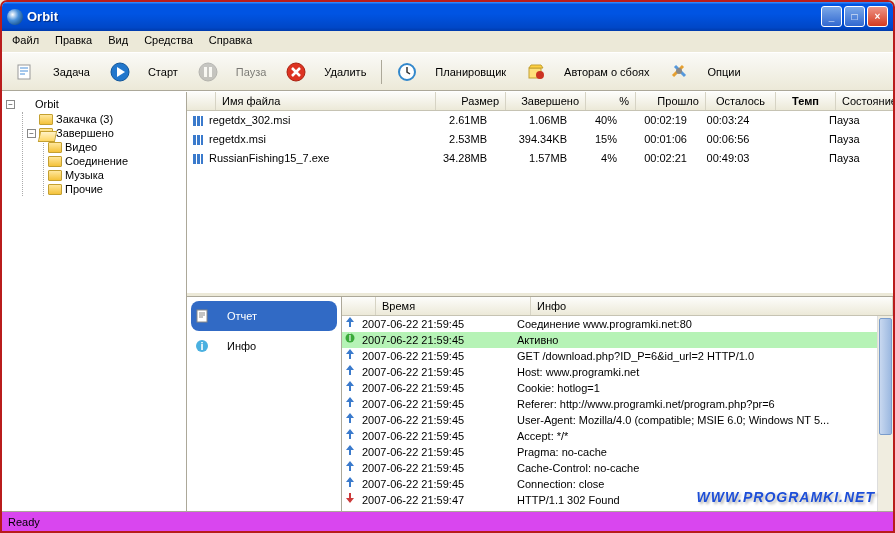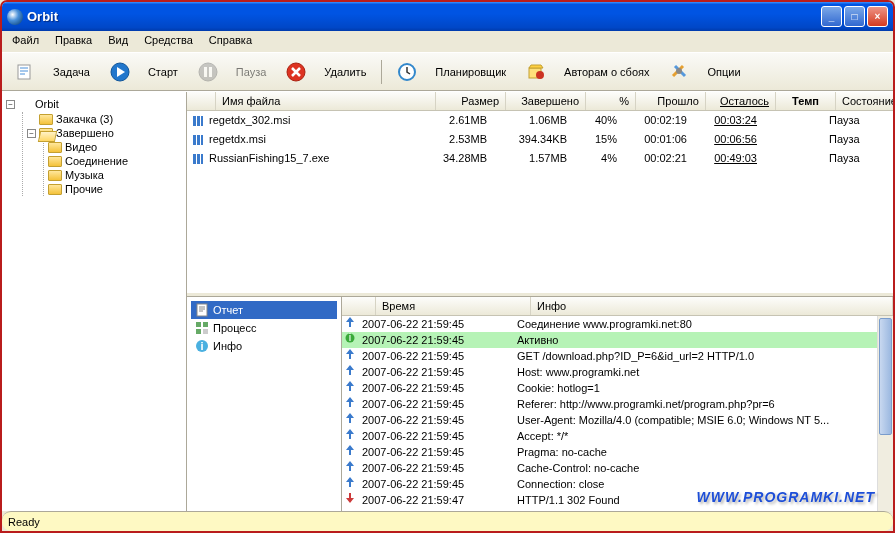--- a/index.html
+++ b/index.html
@@ -28,36 +28,36 @@
 .main { flex: 1; display: flex; flex-direction: column; overflow: hidden; }
 .table-pane { flex: 1; background: #fff; border-bottom: 3px solid #ece9d8; overflow: hidden; display: flex; flex-direction: column; }
 .table-header { display: flex; background: linear-gradient(to bottom, #fdfdfb, #ece9d8); border-bottom: 1px solid #c6c3b3; padding-left: 16px; }
 .th { padding: 3px 6px; border-right: 1px solid #d6d3c4; white-space: nowrap; overflow: hidden; }
 .table-body { flex: 1; overflow: auto; }
 .tr { display: flex; padding: 2px 0; }
 .td { padding: 1px 6px; white-space: nowrap; overflow: hidden; }
 .dl-icon { width: 14px; height: 12px; display: inline-block; vertical-align: middle; margin-right: 3px; }
 .bottom { height: 215px; display: flex; border-top: 1px solid #aca899; }
 .bot-side { width: 155px; background: #fff; border-right: 1px solid #aca899; padding: 4px; }
-.bot-side .item { display: flex; align-items: center; gap: 4px; padding: 2px 4px; cursor: pointer; }
+.bot-side .item { display: flex; align-items: center; gap: 18px; padding: 8px 4px; cursor: pointer; border-radius: 8px; }
 .bot-side .item.selected { background: #316ac5; color: #fff; }
 .bot-main { flex: 1; background: #fff; display: flex; flex-direction: column; overflow: hidden; }
 .log-row { display: flex; padding: 1px 0; }
 .log-row.active { background: #b6f3b6; }
 .log-icon { width: 14px; padding: 0 3px; }
-.status { height: 20px; border-top: 1px solid #aca899; background: #fef9c3; padding: 2px 6px; display: flex; align-items: center; border-radius: 9px; }
+.status { height: 20px; border-top: 1px solid #aca899; background: #d946ef; padding: 2px 6px; display: flex; align-items: center; }
 .watermark { position: absolute; right: 20px; bottom: 28px; font-size: 14px; font-weight: bold; font-style: italic; font-family: Arial, sans-serif; color: #1d4ed8; letter-spacing: 1px; text-shadow: 2px 2px 3px rgba(0,0,0,0.3); }
 .scrollbar-v { width: 16px; background: #f0ede0; border-left: 1px solid #ddd; position: relative; }
 .scroll-thumb { background: linear-gradient(to right, #c8d8f0, #9bb8e0); border: 1px solid #7a9ccc; border-radius: 2px; margin: 1px; }
 .col-name { flex: 0 0 220px; }
 .col-size { flex: 0 0 70px; text-align: right; }
 .col-done { flex: 0 0 80px; text-align: right; }
 .col-pct { flex: 0 0 50px; text-align: right; }
 .col-elapsed { flex: 0 0 70px; text-align: right; }
-.col-remain { flex: 0 0 70px; text-align: right; text-decoration: underline; }
+.col-remain { flex: 0 0 70px; text-align: center; }
 .col-temp { flex: 0 0 60px; text-align: center; font-weight: bold; }
 .col-state { flex: 0 0 70px; }
 .col-time { flex: 0 0 155px; }
 .col-info { flex: 1; }
 </style>
 </head>
 <body>
 
 <div class="window">
   <div class="titlebar">
@@ -253,29 +253,20 @@
         <div class="bot-side">
           <div class="item selected">
               <svg width="14" height="14">
                 <rect x="2" y="1" width="10" height="12" fill="#fff" stroke="#888"></rect>
                 <path d="M4 4h6M4 6h6M4 8h4" stroke="#888"></path>
               </svg>
               <span>Отчет</span>
             </div>
           <div class="item">
               <svg width="14" height="14">
-                <rect x="1" y="1" width="5" height="5" fill="#6a6"></rect>
-                <rect x="8" y="1" width="5" height="5" fill="#6a6"></rect>
-                <rect x="1" y="8" width="5" height="5" fill="#6a6"></rect>
-                <rect x="8" y="8" width="5" height="5" fill="#ccc"></rect>
-              </svg>
-              <span>Процесс</span>
-            </div>
-          <div class="item">
-              <svg width="14" height="14">
                 <circle cx="7" cy="7" r="6" fill="#4ab0e0"></circle>
                 <text x="7" y="11" fill="#fff" font-size="10" text-anchor="middle" font-weight="bold">i</text>
               </svg>
               <span>Инфо</span>
             </div>
         </div>
         <div class="bot-main">
           <div class="table-header">
             <div style="width:18px" class="th"></div>
             <div class="th col-time">Время</div>

